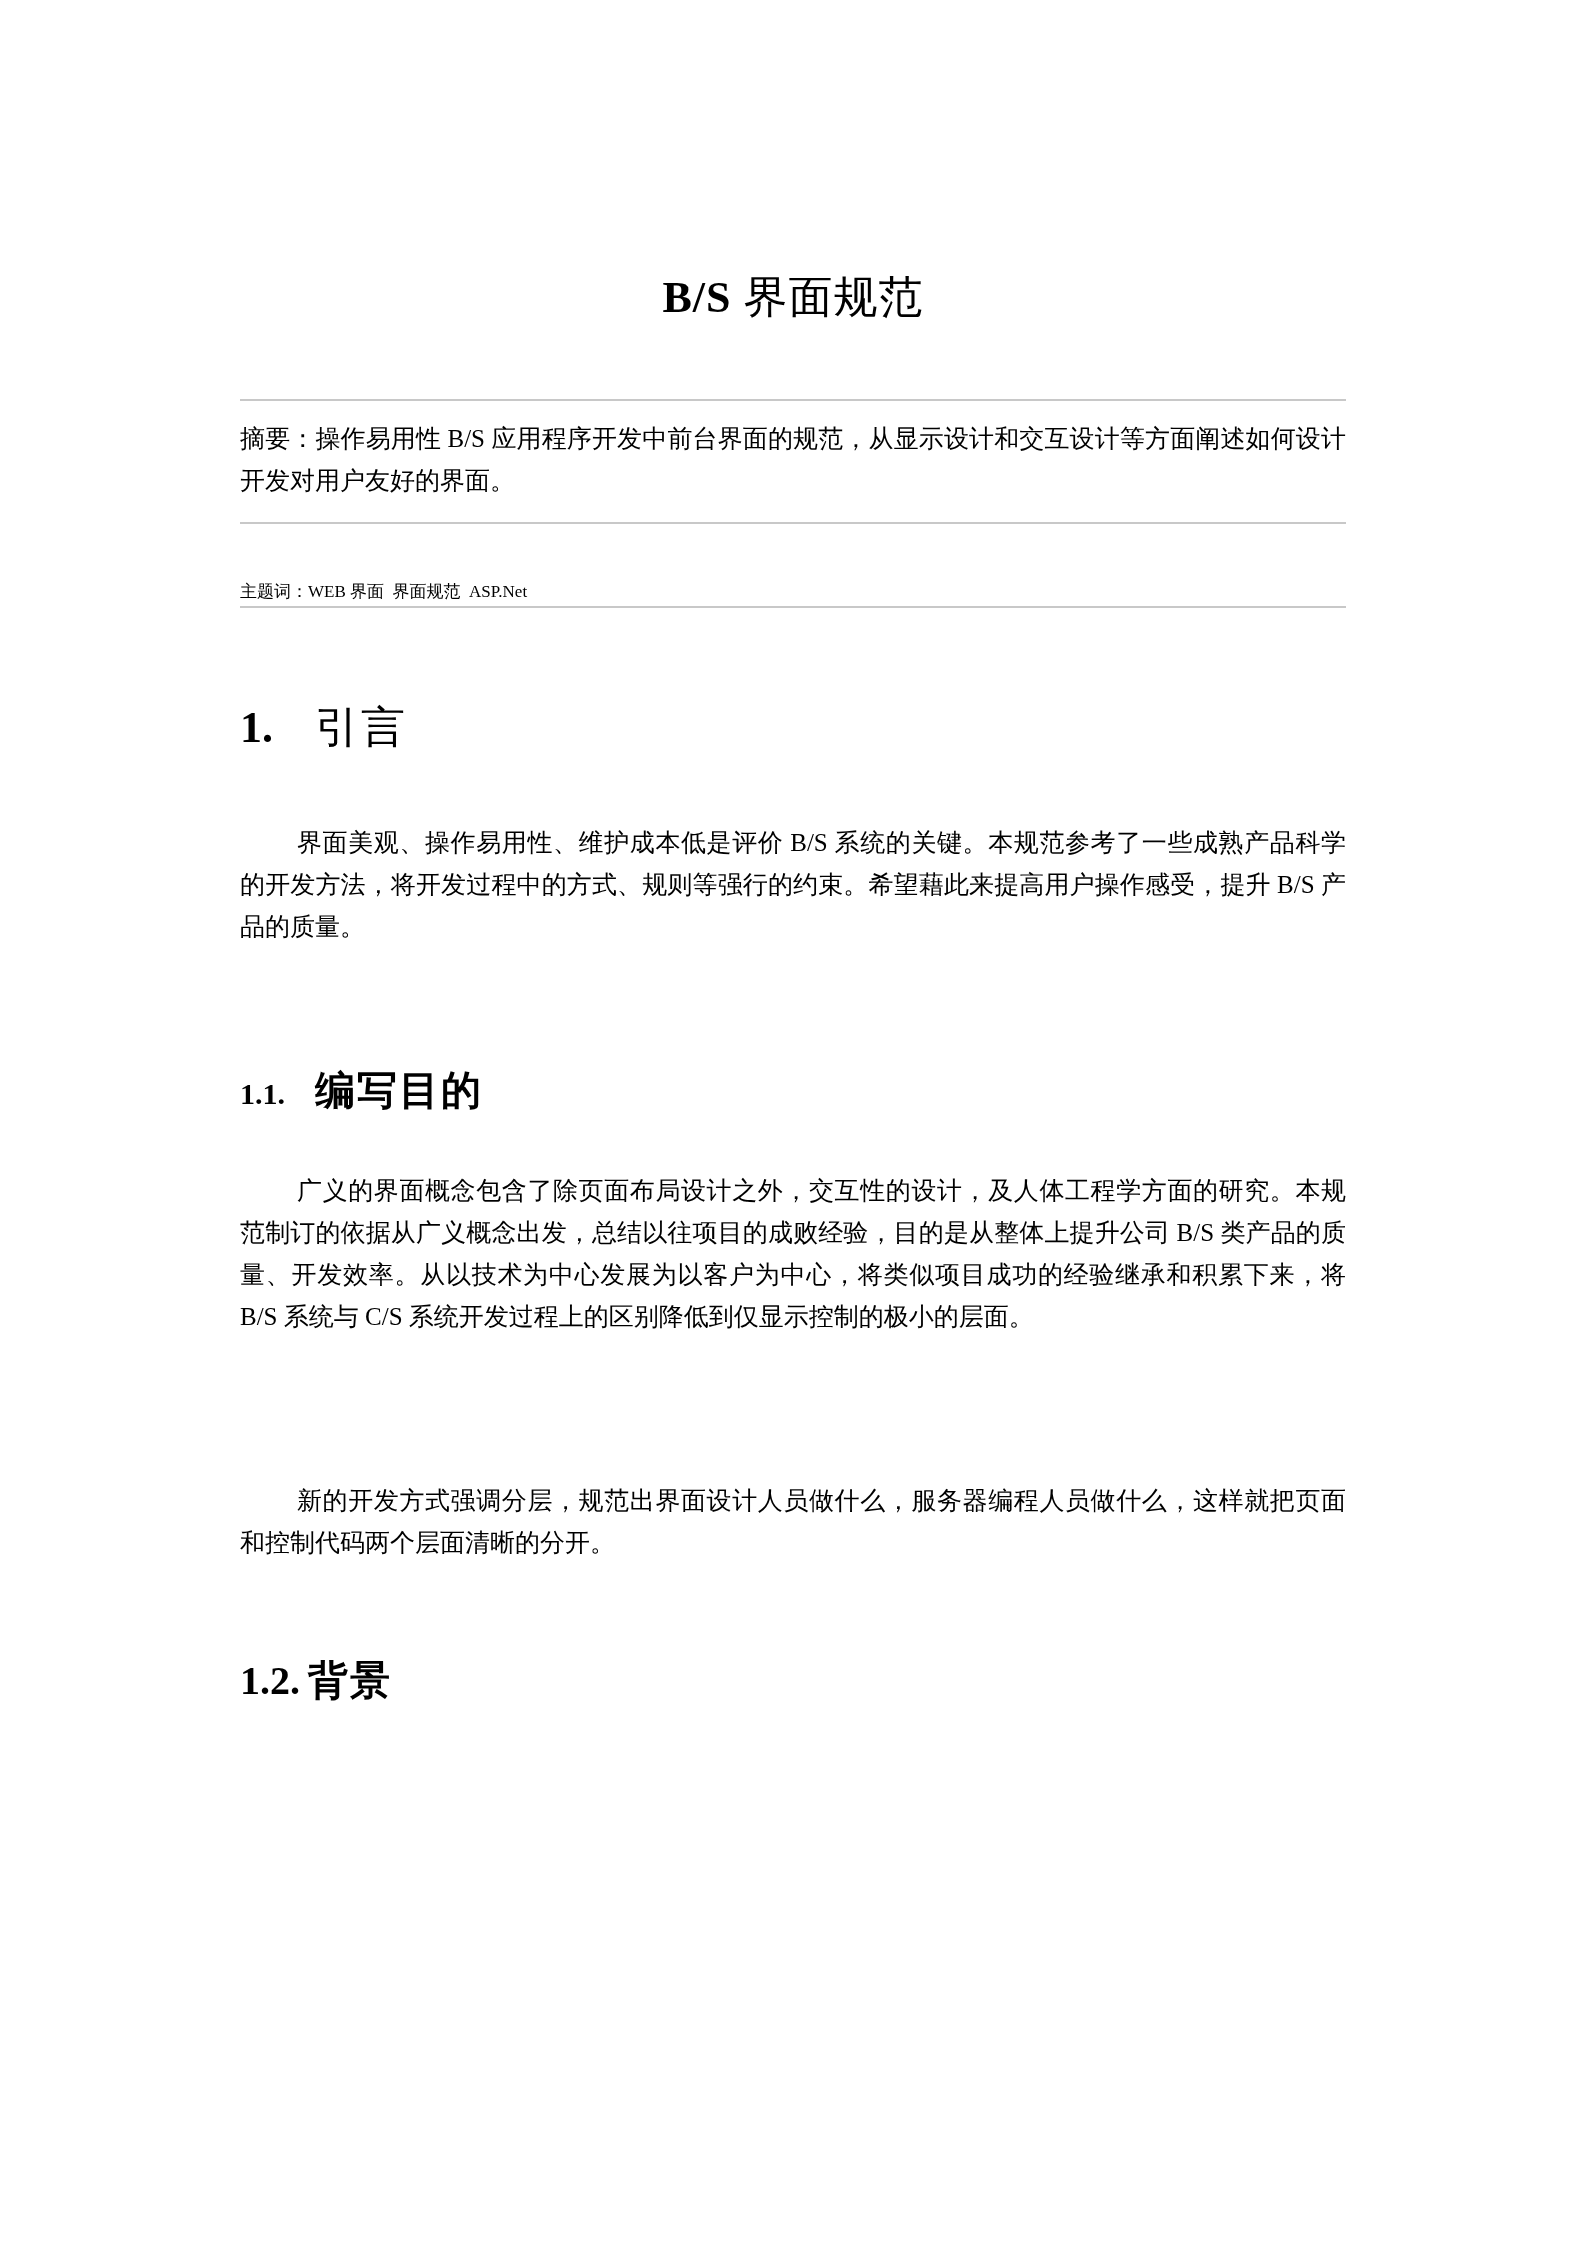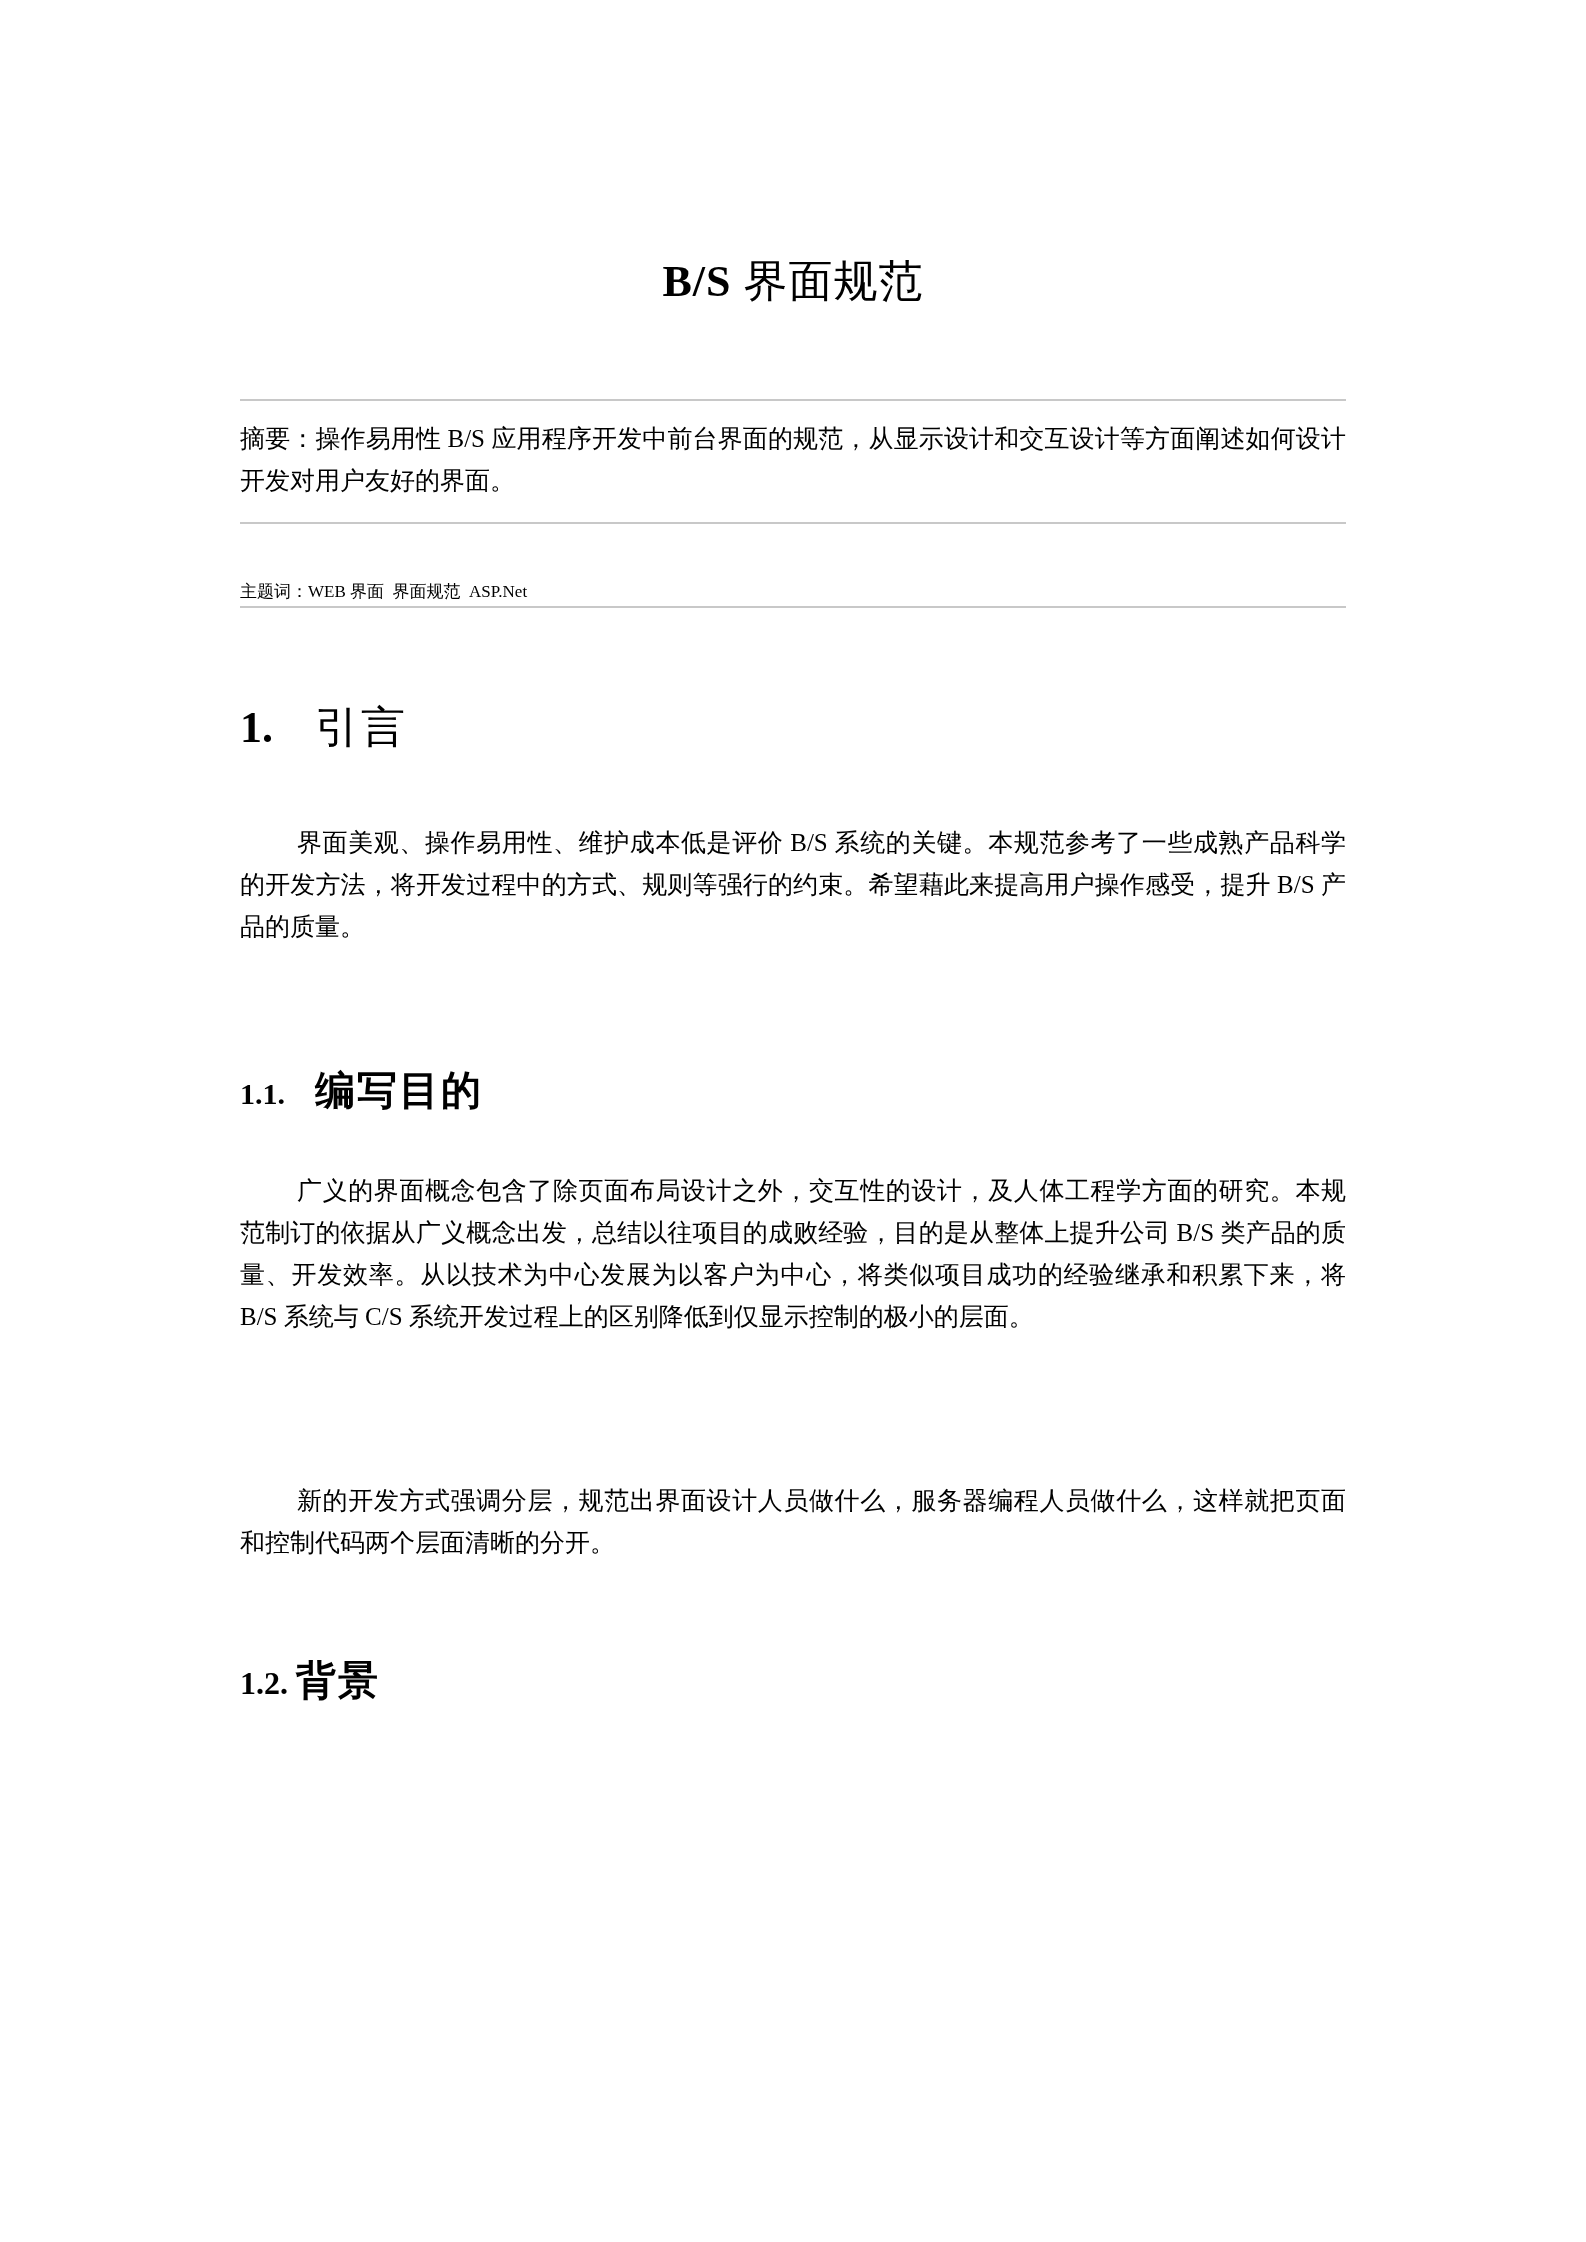--- a/index.html
+++ b/index.html
@@ -18,21 +18,21 @@
   .page {
     position: absolute;
     left: 0; top: 0;
     width: 1586px;
     height: 2242px;
   }
   .title {
     position: absolute;
     left: 0;
     width: 1586px;
-    top: 252px;
+    top: 268px;
     text-align: center;
     font-size: 44px;
     font-weight: bold;
     line-height: 60px;
     letter-spacing: 1px;
   }
   .title .cjk { font-weight: normal; }
   .rule {
     position: absolute;
     left: 240px;
@@ -107,17 +107,17 @@
   <div class="h1"><span class="num">1.</span><span class="txt">引言</span></div>
 
   <div class="para" style="top:822px;">界面美观、操作易用性、维护成本低是评价 B/S 系统的关键。本规范参考了一些成熟产品科学的开发方法，将开发过程中的方式、规则等强行的约束。希望藉此来提高用户操作感受，提升 B/S 产品的质量。</div>
 
   <div class="h2" style="top:1062px;"><span class="num">1.1.</span><span style="display:inline-block;width:30px;"></span><span class="txt">编写目的</span></div>
 
   <div class="para" style="top:1480px;">新的开发方式强调分层，规范出界面设计人员做什么，服务器编程人员做什么，这样就把页面和控制代码两个层面清晰的分开。</div>
 
   <div class="para" style="top:1170px;">广义的界面概念包含了除页面布局设计之外，交互性的设计，及人体工程学方面的研究。本规范制订的依据从广义概念出发，总结以往项目的成败经验，目的是从整体上提升公司 B/S 类产品的质量、开发效率。从以技术为中心发展为以客户为中心，将类似项目成功的经验继承和积累下来，将 B/S 系统与 C/S 系统开发过程上的区别降低到仅显示控制的极小的层面。</div>
 
-  <div class="h2" style="top:1652px;"><span class="num" style="font-size:32px;">1.2.</span><span style="display:inline-block;width:8px;"></span><span class="txt">背景</span></div>
+  <div class="h2" style="top:1652px;"><span class="num" style="font-size:40px;">1.2.</span><span style="display:inline-block;width:8px;"></span><span class="txt">背景</span></div>
 
 
 
 </div>
 
 </body></html>

